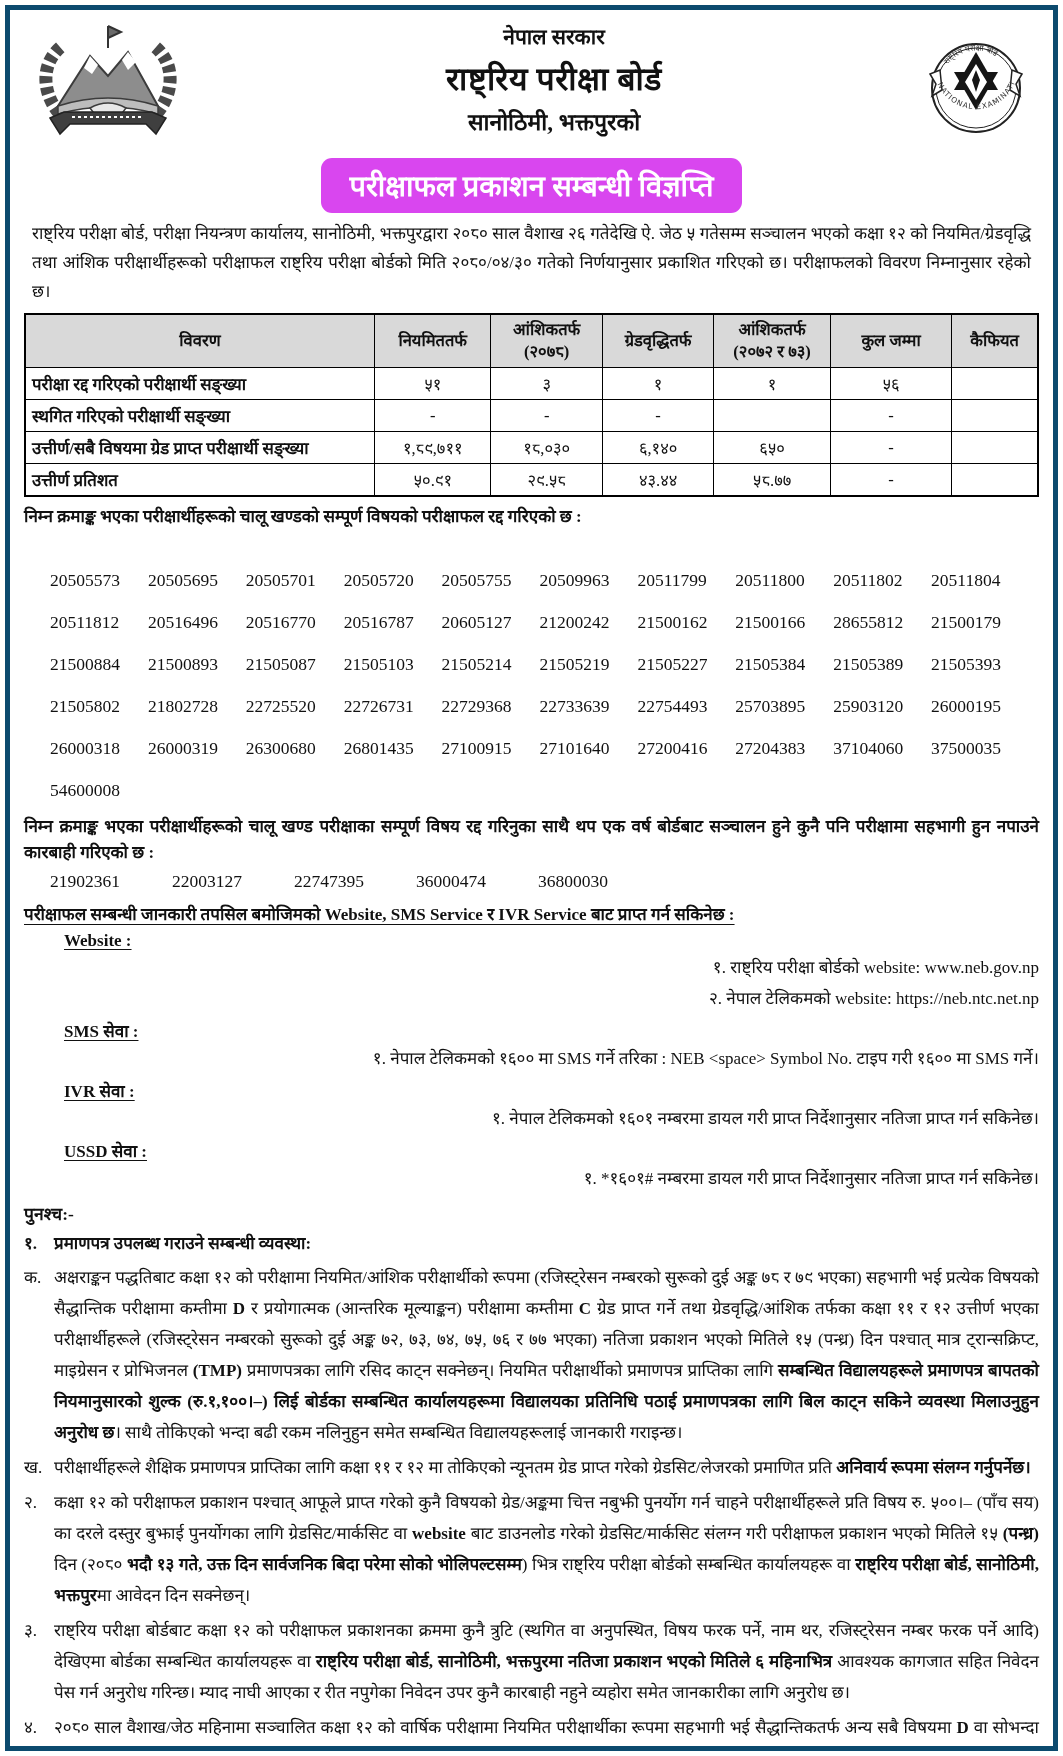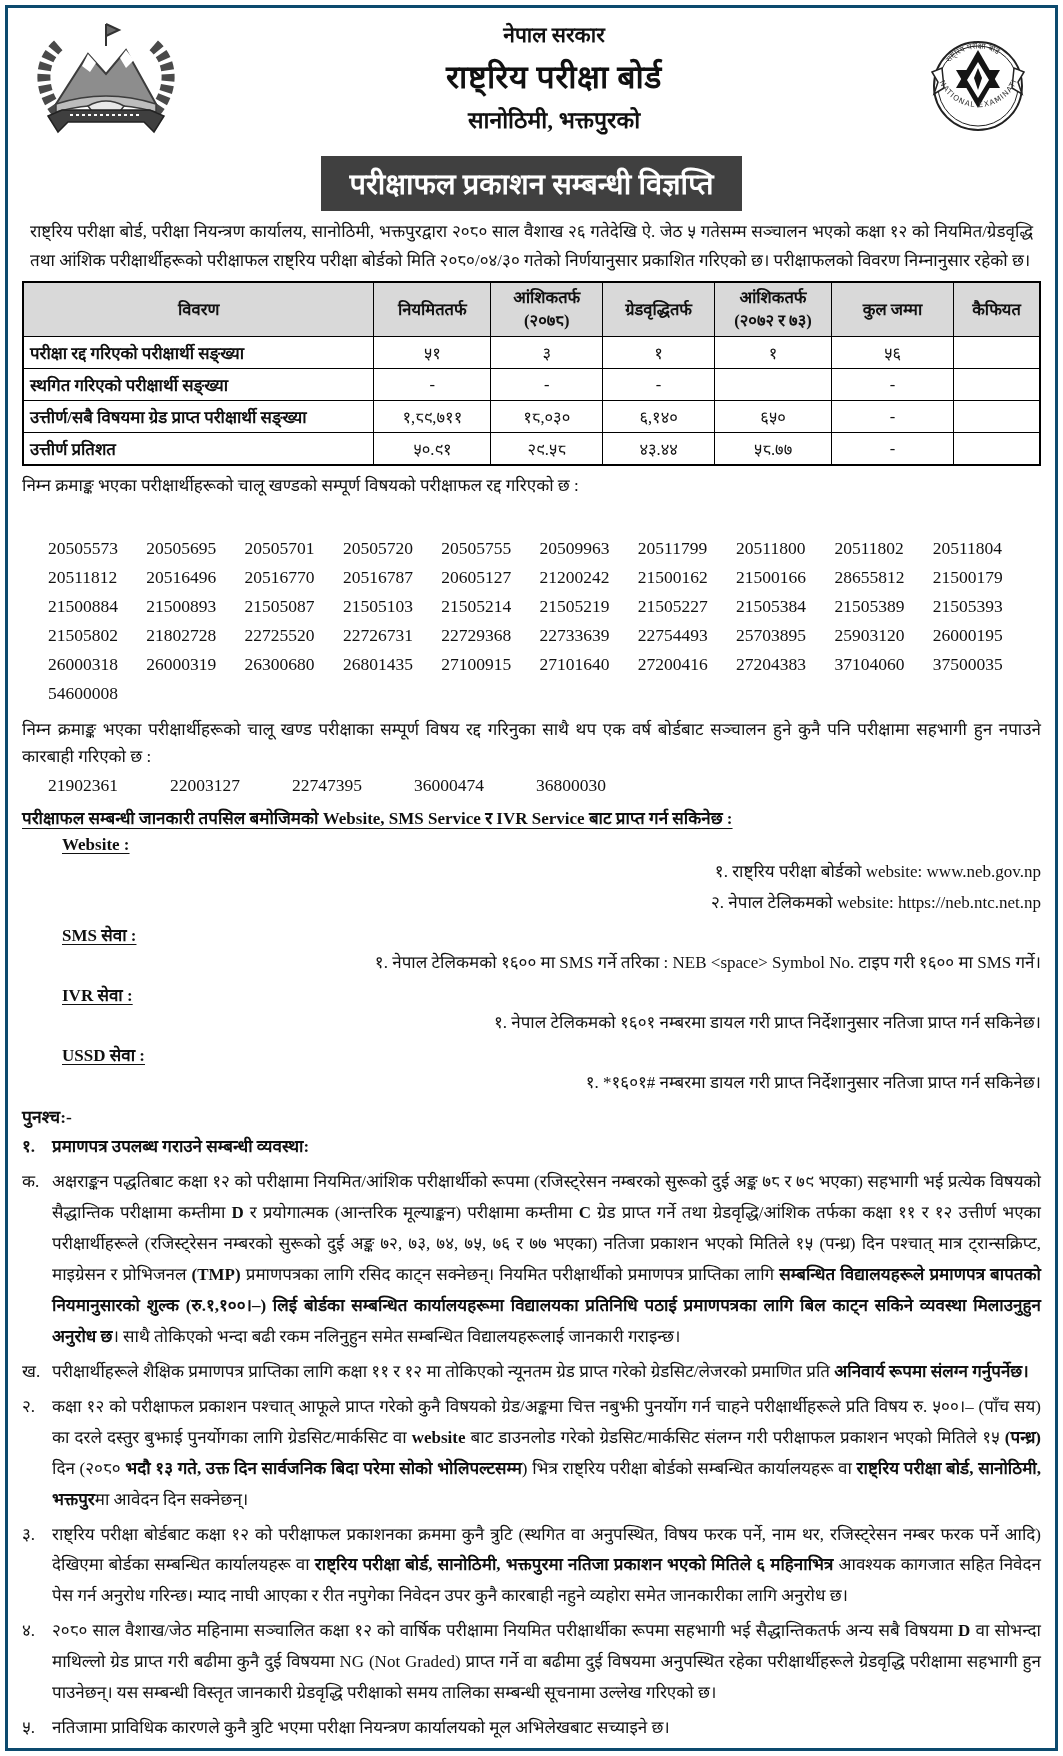--- a/index.html
+++ b/index.html
@@ -1,41 +1,41 @@
 <!DOCTYPE html>
 <html lang="ne"><head>
 <meta charset="utf-8">
 <style>
   html,body{margin:0;padding:0;background:#fff;}
   body{width:1063px;height:1756px;position:relative;
        font-family:"Liberation Serif","DejaVu Serif",serif;color:#111;}
   .page{position:absolute;left:5px;top:5px;right:5px;bottom:5px;
-        border:3px solid #0c4a6e;padding:8px 14px 0;box-sizing:border-box;overflow:hidden;}
+        border:5px solid #0c4a6e;padding:8px 14px 0;box-sizing:border-box;overflow:hidden;}
   
   .hdr{display:flex;align-items:flex-start;}
   .hdr-center{flex:1;text-align:center;padding-top:4px;}
   .gov-line{font-size:21px;font-weight:bold;}
   .board-line{font-size:32px;font-weight:bold;margin-top:6px;letter-spacing:.5px;}
   .loc-line{font-size:23px;font-weight:bold;margin-top:6px;}
   .emblem{width:170px;flex:none;}
   .seal{width:125px;flex:none;}
-  .title-banner{display:block;width:max-content;margin:4px auto 6px;background:#404040;color:#fff;
-        font-size:29px;font-weight:bold;padding:7px 28px 9px;}
+  .title-banner{display:block;width:max-content;margin:4px auto 6px;background:#d946ef;color:#fff;
+        font-size:29px;font-weight:bold;padding:7px 28px 9px;border-radius:11px;}
   
   .intro{font-size:17px;line-height:1.72;text-align:justify;margin:2px 8px 6px;}
   
   table{width:100%;border-collapse:collapse;border:2px solid #000;}
   th,td{border:1.6px solid #000;}
   thead th{background:#d9d9d9;font-weight:bold;text-align:center;vertical-align:middle;
         white-space:pre-line;font-size:16.5px;padding:4px 3px;line-height:1.35;}
   tbody th{font-weight:bold;text-align:left;font-size:16.8px;padding:4px 6px;}
   tbody td{text-align:center;font-size:16.5px;padding:4px 3px;}
   
-  .lead{font-weight:normal;font-size:17px;line-height:1.55;margin:7px 0 3px;text-align:justify;}
-  .num-grid{display:grid;grid-template-columns:repeat(10,1fr);row-gap:8px;
+  .lead{font-weight:bold;font-size:17px;line-height:1.55;margin:7px 0 3px;text-align:justify;}
+  .num-grid{display:grid;grid-template-columns:repeat(10,1fr);row-gap:21px;
         padding:4px 10px 6px 26px;font-size:17.5px;margin-top:35px;}
   .num-row{display:flex;gap:52px;padding:2px 0 4px 26px;font-size:17.5px;}
   .info-heading{font-weight:bold;font-size:17px;margin:6px 0 4px;
         text-decoration:underline;text-underline-offset:4px;}
   
   .service{margin-left:40px;}
   .service-title{font-weight:bold;font-size:17px;text-decoration:underline;
         text-underline-offset:3px;margin:6px 0 2px;width:max-content;}
   .service-item{margin-left:22px;font-size:17px;line-height:1.65;margin-top:3px;text-align:right;}
   .postscript{font-weight:bold;font-size:17.5px;margin:7px 0 3px;}

